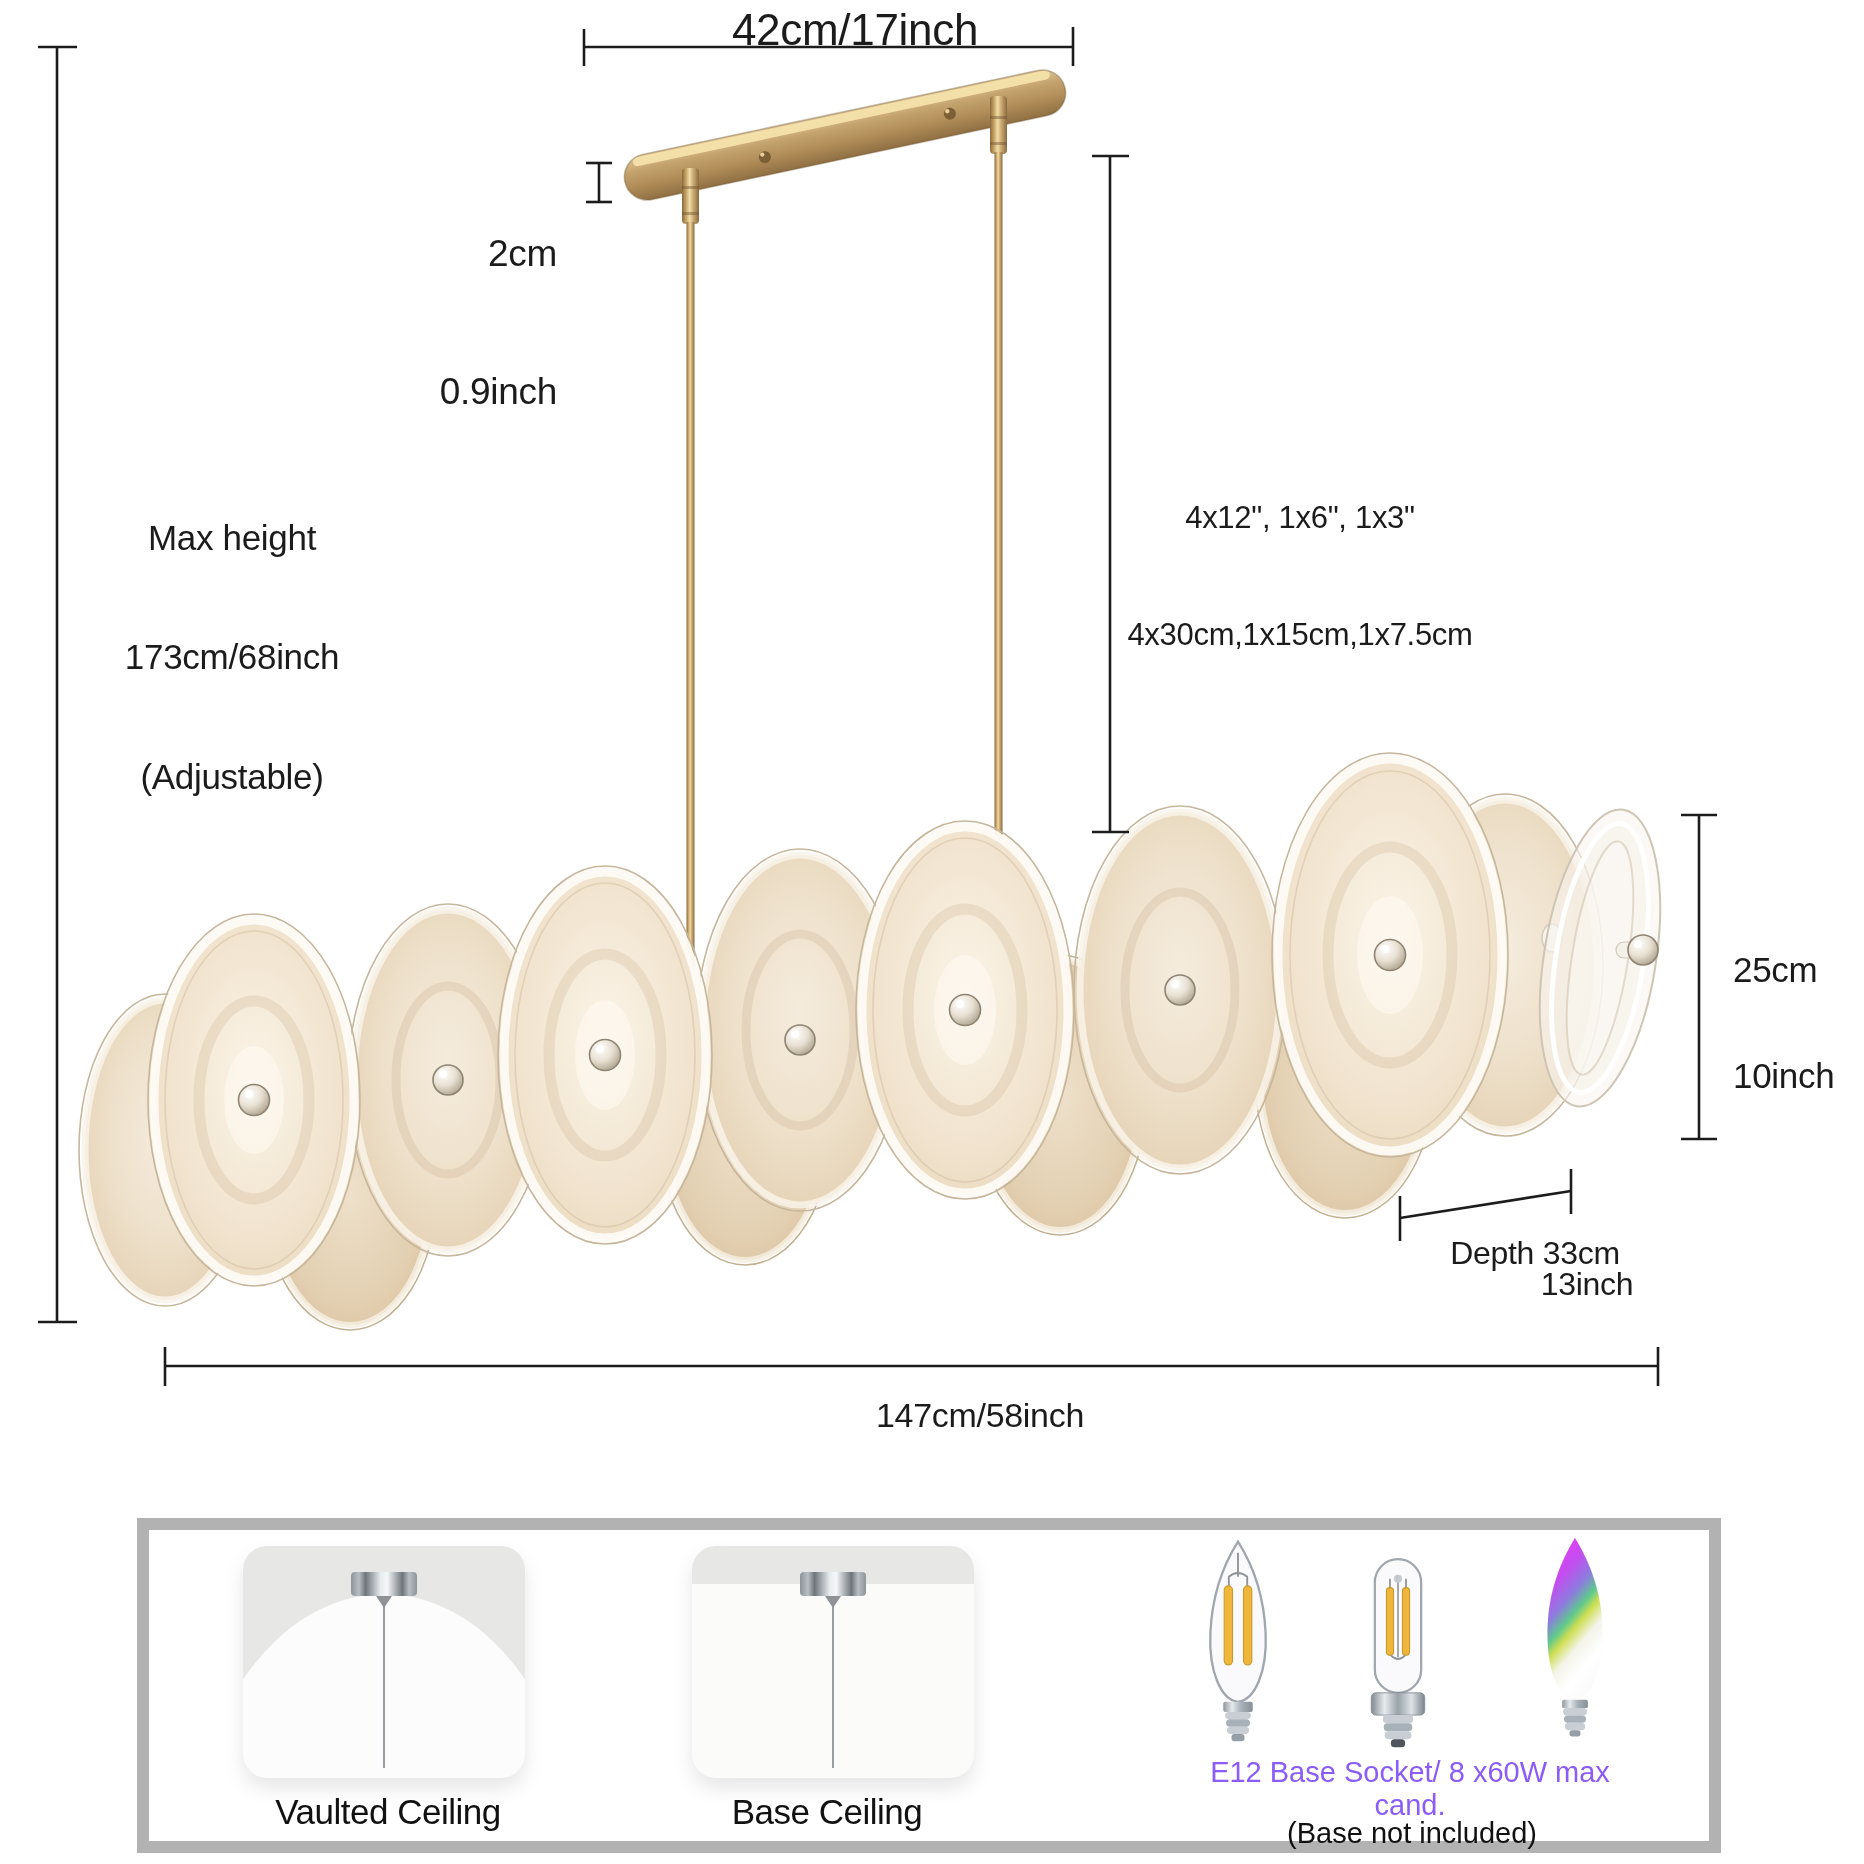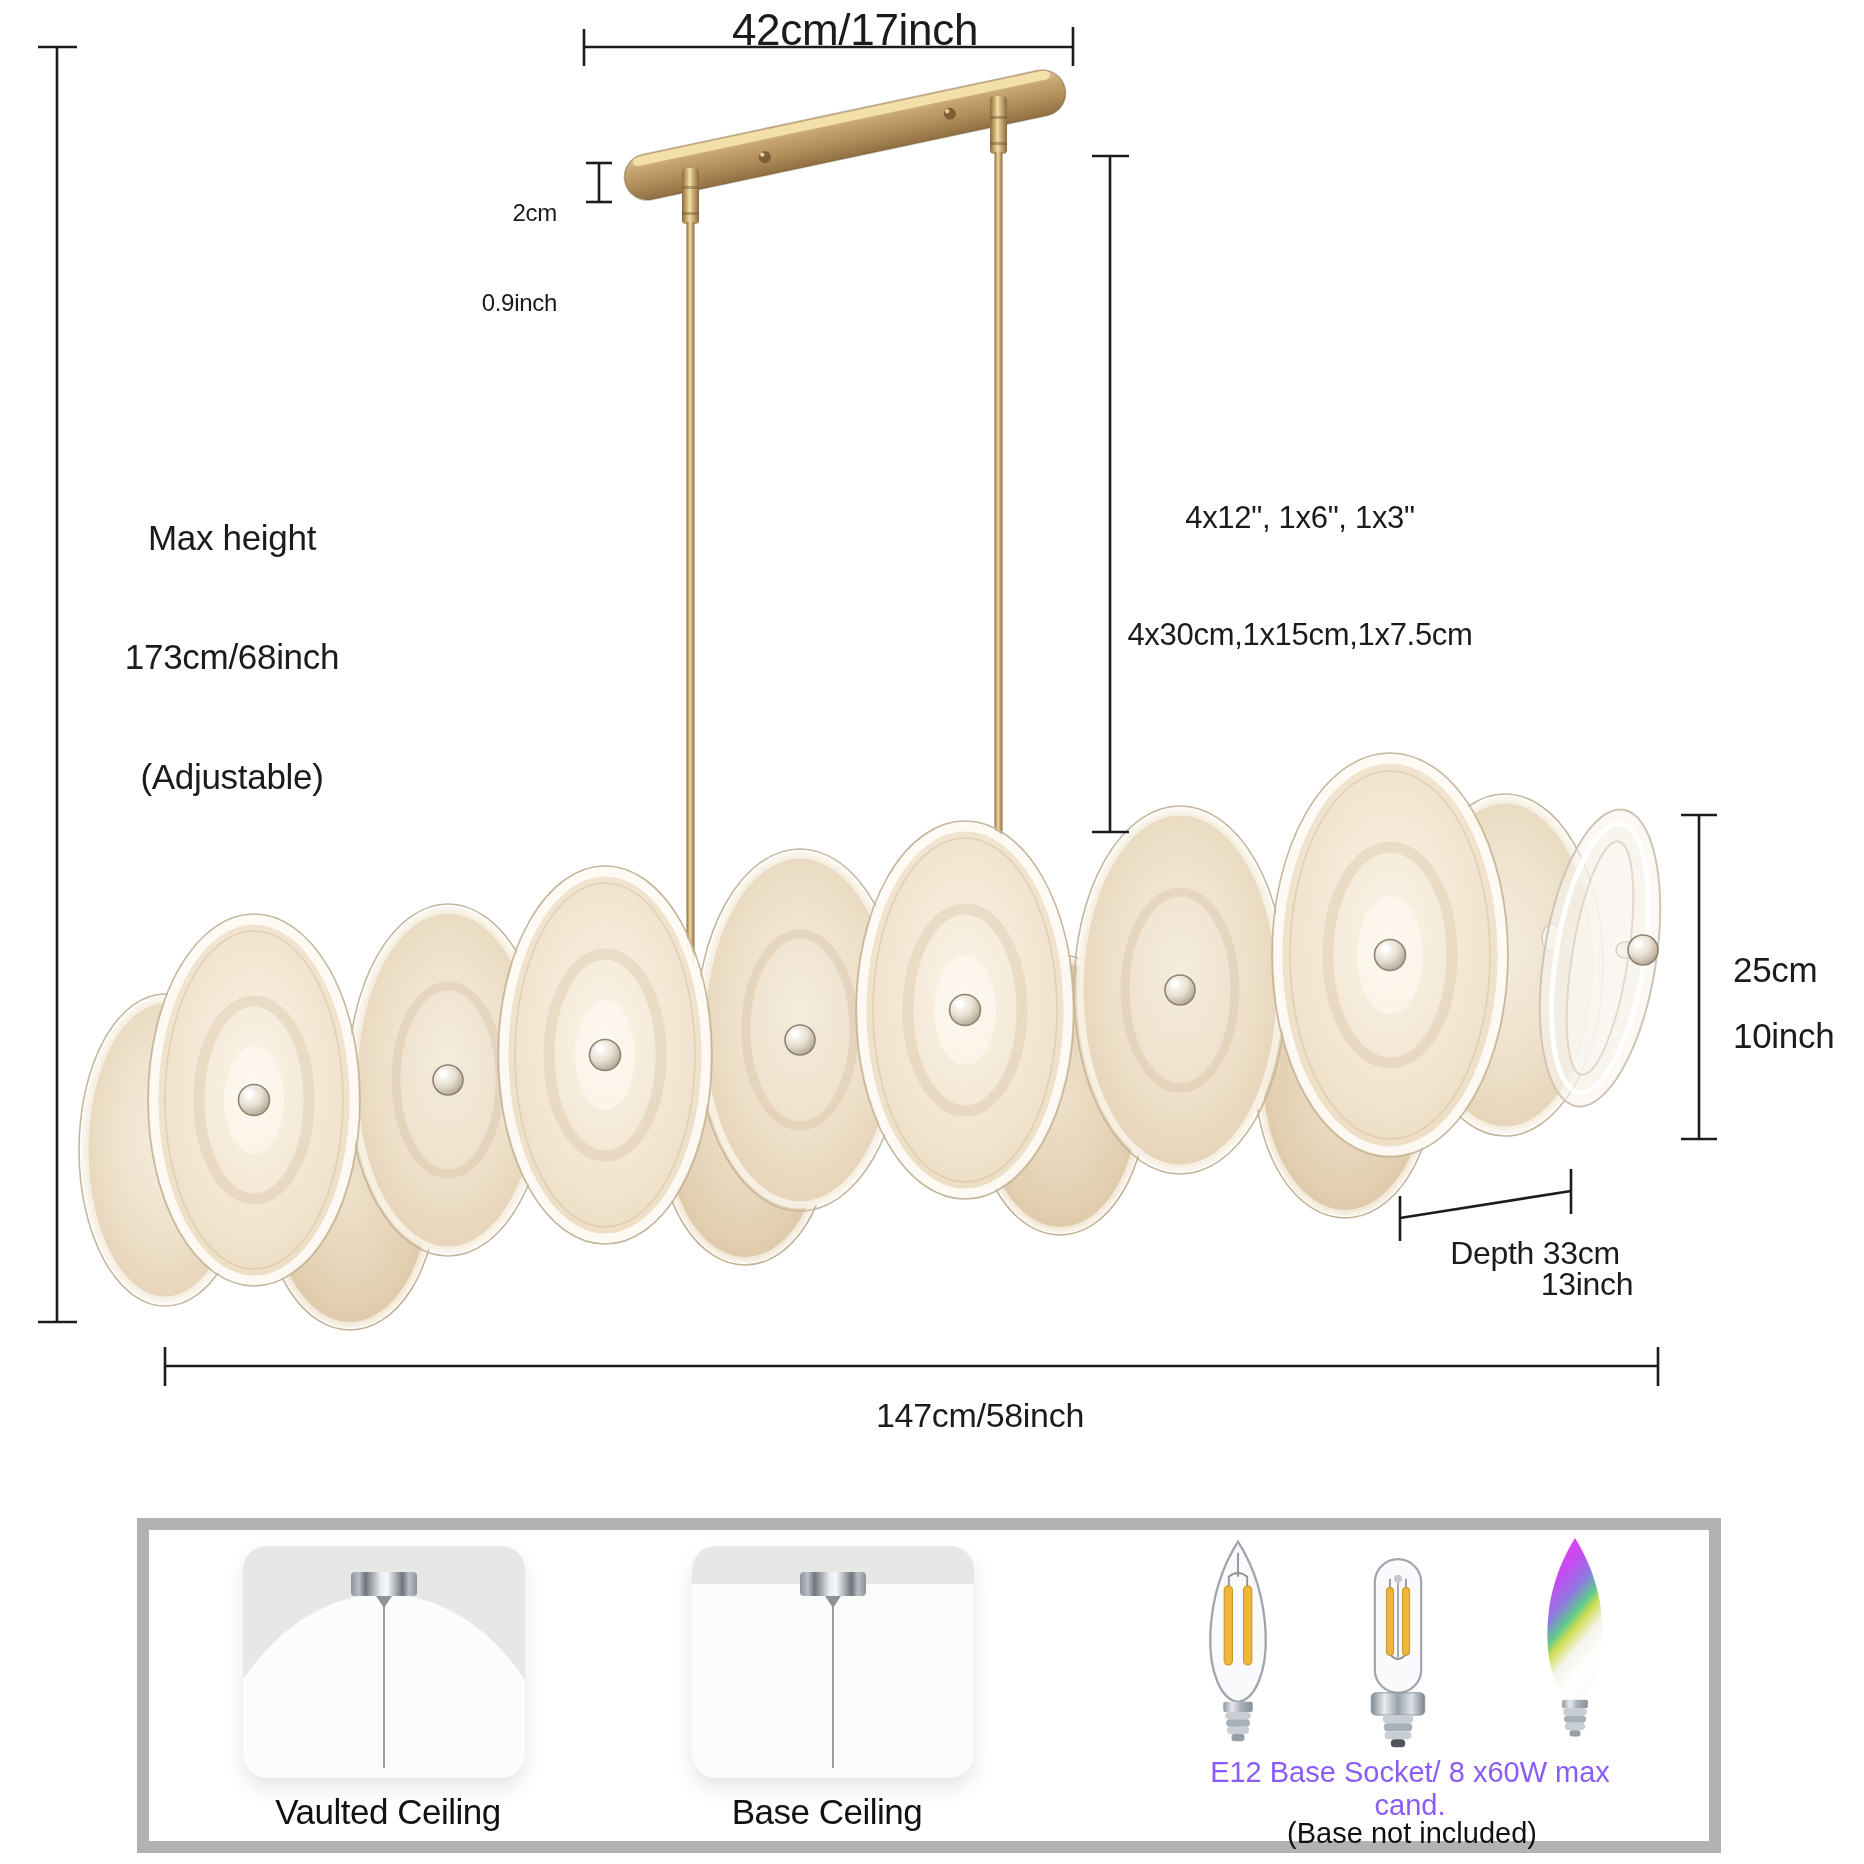--- a/index.html
+++ b/index.html
@@ -4,25 +4,25 @@
 <style>
   html,body{margin:0;padding:0;background:#ffffff;}
   .stage{position:relative;width:1864px;height:1864px;background:#ffffff;overflow:hidden;
          font-family:"Liberation Sans", sans-serif;color:#1b1b1b;}
   .art{position:absolute;left:0;top:0;}
   .lbl{position:absolute;font-size:34px;line-height:1.16;letter-spacing:-0.3px;color:#1b1b1b;white-space:pre;}
   .center{text-align:center;}
   .right{text-align:right;}
   
   .lbl-canopy-width{left:655px;top:4px;width:400px;font-size:44px;}
-  .lbl-thickness{right:1307px;top:138px;font-size:24px;line-height:1.25;}
+  .lbl-thickness{right:1307px;top:138px;font-size:37px;line-height:1.25;}
   .lbl-maxheight{left:62px;top:438px;width:340px;font-size:35px;line-height:1.14;}
   .lbl-rods{left:1095px;top:420px;width:410px;font-size:31px;line-height:1.26;}
   .lbl-h-cm{left:1733px;top:950px;font-size:35px;}
-  .lbl-h-in{left:1733px;top:1016px;font-size:35px;}
+  .lbl-h-in{left:1733px;top:1056px;font-size:35px;}
   .lbl-depth1{left:1420px;top:1235px;width:230px;font-size:32px;}
   .lbl-depth2{left:1512px;top:1266px;width:150px;font-size:32px;}
   .lbl-width{left:790px;top:1396px;width:380px;font-size:34px;}
   
   .panel{position:absolute;left:137px;top:1518px;width:1584px;height:335px;background:#ffffff;
          border:12px solid #b2b2b2;box-sizing:border-box;}
   .card{position:absolute;width:282px;height:232px;border-radius:24px;overflow:hidden;
         box-shadow:0 10px 20px rgba(0,0,0,0.10);}
   .card.vaulted{left:94px;top:16px;background:#e7e7e5;}
   .card.flat{left:543px;top:16px;background:#fbfbfa;}

